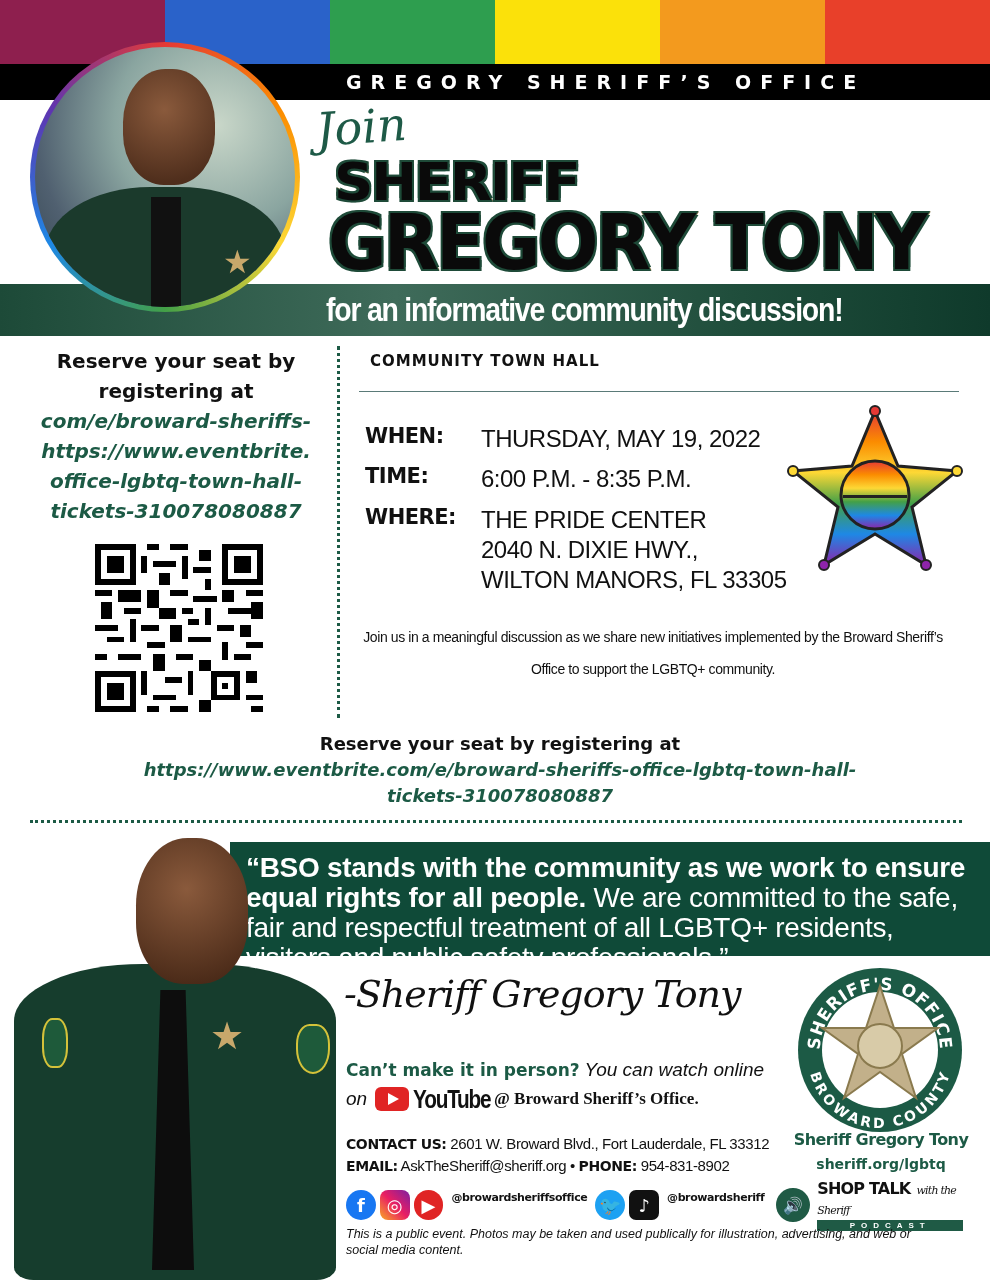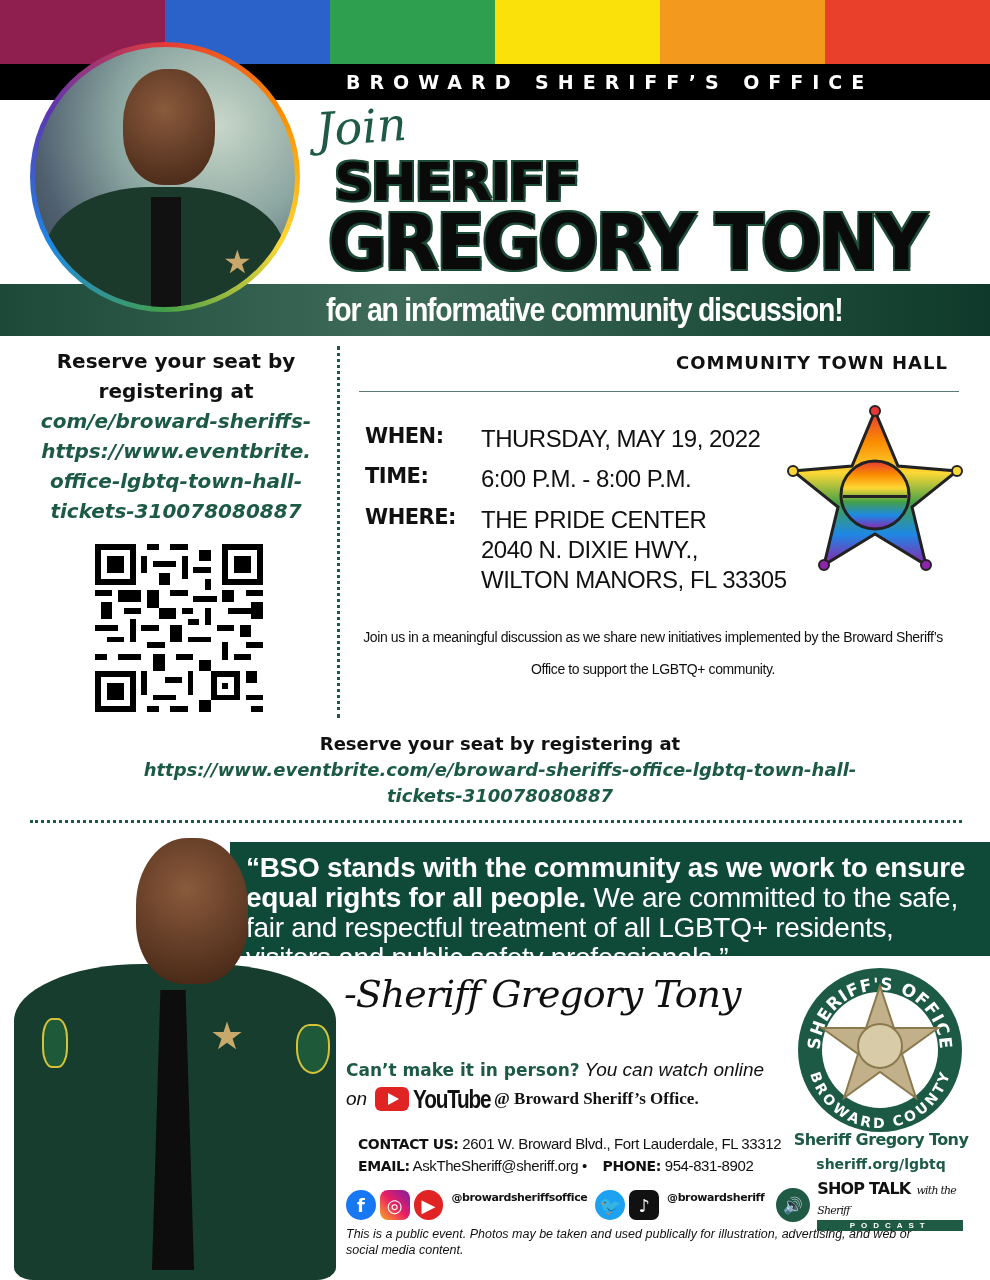--- a/index.html
+++ b/index.html
@@ -41,22 +41,22 @@
   .name-gregory { left: 328px; top: 198px; font-size: 76px; letter-spacing: -3px; transform: scaleX(0.94); transform-origin: left; }
 
   
   .left-col { position: absolute; left: 20px; top: 346px; width: 312px; text-align: center; }
   .reserve-head { font-family: "DejaVu Sans", sans-serif; font-weight: bold; font-size: 20px; line-height: 30px; color: #111; }
   .reserve-url { font-family: "DejaVu Sans", sans-serif; font-weight: bold; font-style: italic; font-size: 20px; line-height: 30px; color: #1c5a45; }
   .qr { position: absolute; left: 95px; top: 544px; width: 168px; height: 168px; background: #fff; }
   .v-dots { position: absolute; left: 337px; top: 346px; width: 0; height: 372px; border-left: 3px dotted #1c5a45; }
 
   
-  .town-hall { position: absolute; left: 370px; top: 352px; width: 578px; text-align: right;
-    font-family: "DejaVu Sans", sans-serif; font-weight: bold; font-size: 18px; letter-spacing: 1px; color: #111; }
+  .town-hall { position: absolute; left: 370px; top: 352px; width: 578px; text-align: left;
+    font-family: "DejaVu Sans", sans-serif; font-weight: bold; font-size: 15px; letter-spacing: 1px; color: #111; }
   .town-rule { position: absolute; left: 359px; top: 391px; width: 600px; height: 1px; background: #5a7a78; }
   .detail-row { position: absolute; left: 365px; font-size: 24px; color: #111; display: flex; }
   .detail-label { width: 116px; font-family: "DejaVu Sans", sans-serif; font-weight: bold; font-size: 21px; letter-spacing: -0.5px; }
   .detail-value { font-family: "Liberation Sans", sans-serif; font-size: 24px; line-height: 30px; letter-spacing: -0.5px; }
   .rainbow-star { position: absolute; left: 785px; top: 403px; width: 180px; height: 170px; }
 
   .desc { position: absolute; left: 348px; top: 621px; width: 610px; text-align: center;
     font-family: "Liberation Sans", sans-serif; font-size: 14px; line-height: 32px; color: #111; letter-spacing: -0.4px; }
 
   .reserve-bottom { position: absolute; left: 90px; top: 731px; width: 820px; text-align: center; }
@@ -82,21 +82,21 @@
   .cm-bold { font-family: "DejaVu Sans", sans-serif; font-weight: bold; color: #1c5a45; font-size: 17px; }
   .cm-italic { font-family: "Liberation Sans", sans-serif; font-style: italic; font-size: 19px; }
   .yt-row { position: absolute; left: 346px; top: 1084px; display: flex; align-items: center; height: 30px; }
   .yt-on { font-style: italic; font-size: 19px; margin-right: 8px; }
   .yt-btn { width: 34px; height: 24px; border-radius: 6px; background: #e02424; position: relative; margin-right: 4px; }
   .yt-btn::after { content: ""; position: absolute; left: 13px; top: 6px; border-left: 11px solid #fff; border-top: 6px solid transparent; border-bottom: 6px solid transparent; }
   .yt-word { font-family: "Liberation Sans", sans-serif; font-weight: bold; font-size: 26px; letter-spacing: -1.5px; transform: scaleX(0.8); transform-origin: left; margin-right: -16px; }
   .yt-handle { font-family: Liberation Serif, serif; font-weight: bold; font-size: 17px; }
 
   .contact { position: absolute; left: 346px; top: 1133px; font-size: 15px; line-height: 22px; color: #111; letter-spacing: -0.4px; }
-  .contact b { font-family: "DejaVu Sans", sans-serif; font-weight: bold; font-size: 14px; margin-left: 12px; }
+  .contact b { font-family: "DejaVu Sans", sans-serif; font-weight: bold; font-size: 14px; }
 
   .social-row { position: absolute; left: 346px; top: 1188px; height: 34px; display: flex; align-items: center; }
   .soc { width: 30px; height: 30px; border-radius: 50%; margin-right: 4px; color: #fff; font-weight: bold; font-size: 18px;
     display: flex; align-items: center; justify-content: center; font-family: "DejaVu Sans", sans-serif; }
   .soc-fb { background: #1877f2; }
   .soc-ig { background: linear-gradient(45deg, #f9a825, #e91e63, #7b1fa2); border-radius: 8px; }
   .soc-yt { background: #e02424; }
   .soc-tw { background: #1da1f2; }
   .soc-tt { background: #111; border-radius: 7px; }
   .soc-handle { font-family: "DejaVu Sans", sans-serif; font-weight: bold; font-size: 11px; margin: 0 8px 16px 4px; letter-spacing: -0.4px; }
@@ -120,21 +120,21 @@
 
 <div class="rainbow">
   <div style="background:#8e1f4e"></div>
     <div style="background:#2a62c9"></div>
     <div style="background:#2e9e4f"></div>
   <div style="background:#fbe10a"></div>
     <div style="background:#f39a1e"></div>
     <div style="background:#e8402a"></div>
 </div>
 <div class="topbar-left"></div>
-<div class="topbar">BROWARD SHERIFF’S OFFICE</div>
+<div class="topbar">GREGORY SHERIFF’S OFFICE</div>
 <div class="white-band"></div>
 
 <div class="green-banner"></div>
 <div class="green-banner-text">for an informative community discussion!</div>
 
 <div class="portrait-circle">
   <div class="portrait-inner">
     <div class="p-body"></div>
     <div class="p-head"></div>
     <div class="p-tie"></div>
@@ -227,21 +227,21 @@
 
 <div class="town-hall">COMMUNITY TOWN HALL</div>
 <div class="town-rule"></div>
 
 <div class="detail-row" style="top:424px;">
   <span class="detail-label">WHEN:</span>
   <span class="detail-value">THURSDAY, MAY 19, 2022</span>
 </div>
 <div class="detail-row" style="top:464px;">
   <span class="detail-label">TIME:</span>
-  <span class="detail-value">6:00 P.M. - 8:00 P.M.</span>
+  <span class="detail-value">6:00 P.M. - 8:35 P.M.</span>
 </div>
 <div class="detail-row" style="top:505px;">
   <span class="detail-label">WHERE:</span>
   <span style="display:flex;flex-direction:column;">
     <span class="detail-value">THE PRIDE CENTER</span>
     <span class="detail-value">2040 N. DIXIE HWY.,</span>
     <span class="detail-value">WILTON MANORS, FL 33305</span>
   </span>
 </div>
 

